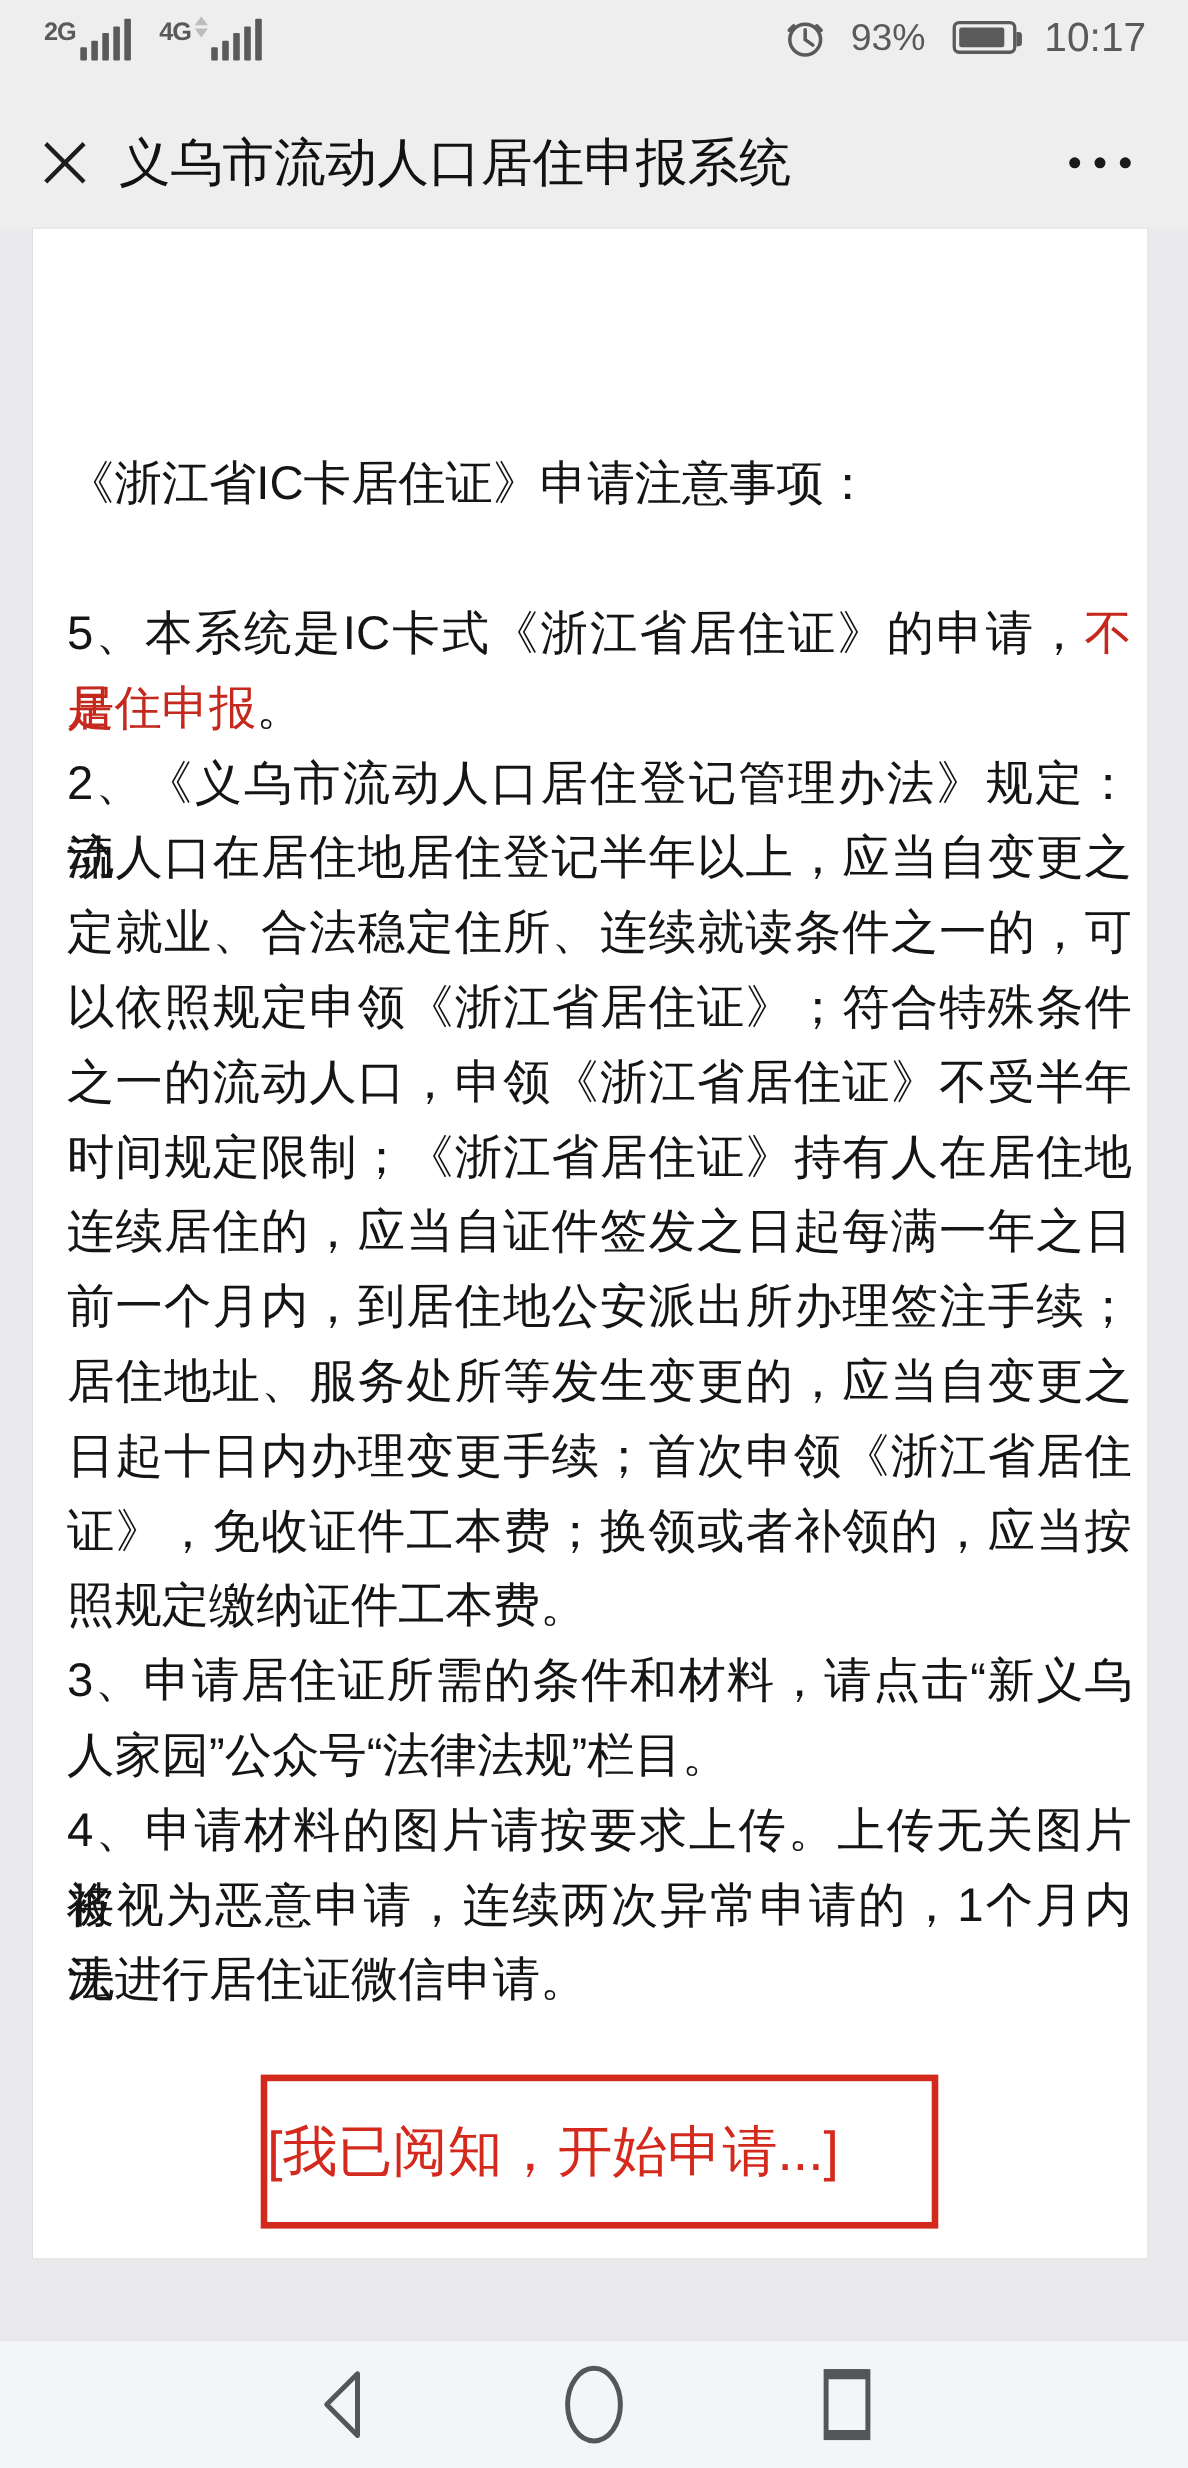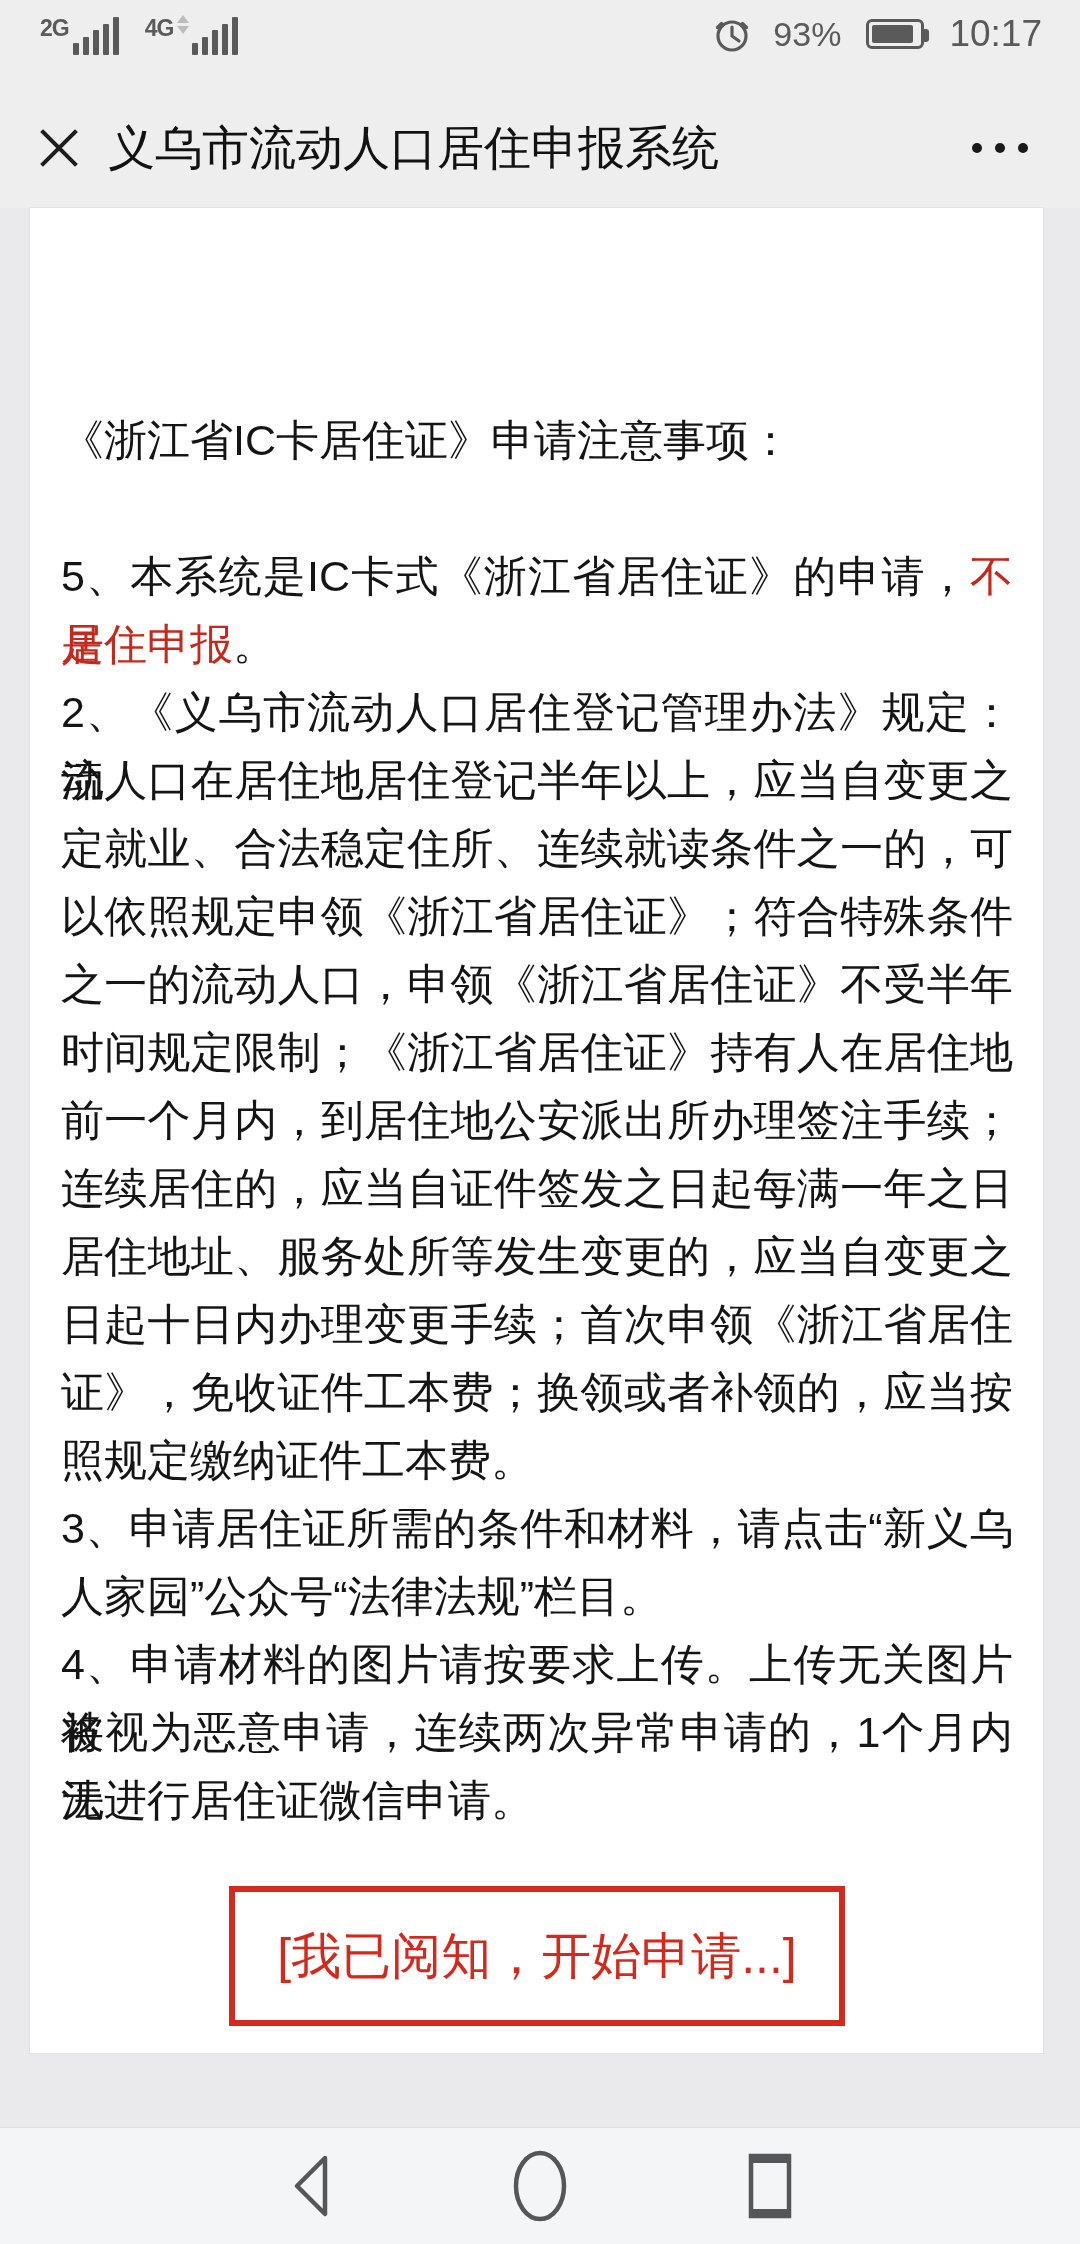--- a/index.html
+++ b/index.html
@@ -29,28 +29,28 @@
   .battery .fill{height:100%;background:#5a5a5a;border-radius:2px;}
   .battery .nub{position:absolute;right:-8px;top:7px;width:5px;height:13px;background:#5a5a5a;border-radius:0 3px 3px 0;}
   .titlebar{position:absolute;top:106px;left:36px;right:48px;height:84px;display:flex;align-items:center;}
   .close-x{width:46px;height:46px;flex:0 0 auto;}
   .tb-title{font-size:47px;color:#121212;margin-left:26px;white-space:nowrap;flex:1 1 auto;}
   .more{display:flex;gap:13px;align-items:center;padding:10px 4px;}
   .more i{display:block;width:10px;height:10px;border-radius:50%;background:#1a1a1a;}
   
   .card{position:absolute;top:208px;left:30px;width:1013px;height:1845px;background:#ffffff;
     box-shadow:0 0 0 1px rgba(0,0,0,0.04);box-sizing:border-box;
-    padding:198px 30px 0 31px;}
+    padding:198px 14px 0 31px;}
   .nline,.heading{height:68px;line-height:68px;font-size:43px;color:#151515;white-space:nowrap;}
   .nline.j{text-align:justify;text-align-last:justify;text-justify:inter-character;white-space:normal;}
   .spacer{height:68px;}
   .red{color:var(--red-text,#c5281c);}
   .apply-btn{display:block;margin:52px auto 0;width:616px;height:140px;box-sizing:border-box;
     background:#ffffff;border:6px solid var(--red-button,#d42a1d);border-radius:0;
-    color:var(--red-button,#d42a1d);font-size:50px;line-height:126px;text-align:center;
+    color:var(--red-button,#d42a1d);font-size:50px;line-height:126px;text-align:left;
     font-family:inherit;padding:0;cursor:pointer;}
   
   .navbar{position:absolute;left:0;bottom:0;width:1080px;height:116px;background:#f4f5f6;
     border-top:1px solid #e0e0e0;display:flex;align-items:center;justify-content:center;gap:158px;}
   .navbtn{width:72px;height:76px;display:flex;align-items:center;justify-content:center;}
   .navbtn svg{display:block;}
 </style>
 </head>
 <body>
 
@@ -118,22 +118,22 @@
     <div class="spacer"></div>
     <div id="notice-lines">
         <div class="nline j"><span>5、本系统是IC卡式《浙江省居住证》的申请，</span><span class="red">不是</span></div>
         <div class="nline"><span class="red">居住申报</span><span>。</span></div>
         <div class="nline j"><span>2、《义乌市流动人口居住登记管理办法》规定：流</span></div>
         <div class="nline j"><span>动人口在居住地居住登记半年以上，应当自变更之</span></div>
         <div class="nline j"><span>定就业、合法稳定住所、连续就读条件之一的，可</span></div>
         <div class="nline j"><span>以依照规定申领《浙江省居住证》；符合特殊条件</span></div>
         <div class="nline j"><span>之一的流动人口，申领《浙江省居住证》不受半年</span></div>
         <div class="nline j"><span>时间规定限制；《浙江省居住证》持有人在居住地</span></div>
+        <div class="nline j"><span>连续居住的，应当自证件签发之日起每满一年之日</span></div>
         <div class="nline j"><span>前一个月内，到居住地公安派出所办理签注手续；</span></div>
-        <div class="nline j"><span>连续居住的，应当自证件签发之日起每满一年之日</span></div>
         <div class="nline j"><span>居住地址、服务处所等发生变更的，应当自变更之</span></div>
         <div class="nline j"><span>日起十日内办理变更手续；首次申领《浙江省居住</span></div>
         <div class="nline j"><span>证》，免收证件工本费；换领或者补领的，应当按</span></div>
         <div class="nline"><span>照规定缴纳证件工本费。</span></div>
         <div class="nline j"><span>3、申请居住证所需的条件和材料，请点击“新义乌</span></div>
         <div class="nline"><span>人家园”公众号“法律法规”栏目。</span></div>
         <div class="nline j"><span>4、申请材料的图片请按要求上传。上传无关图片将</span></div>
         <div class="nline j"><span>被视为恶意申请，连续两次异常申请的，1个月内无</span></div>
         <div class="nline"><span>法进行居住证微信申请。</span></div>
       </div>

